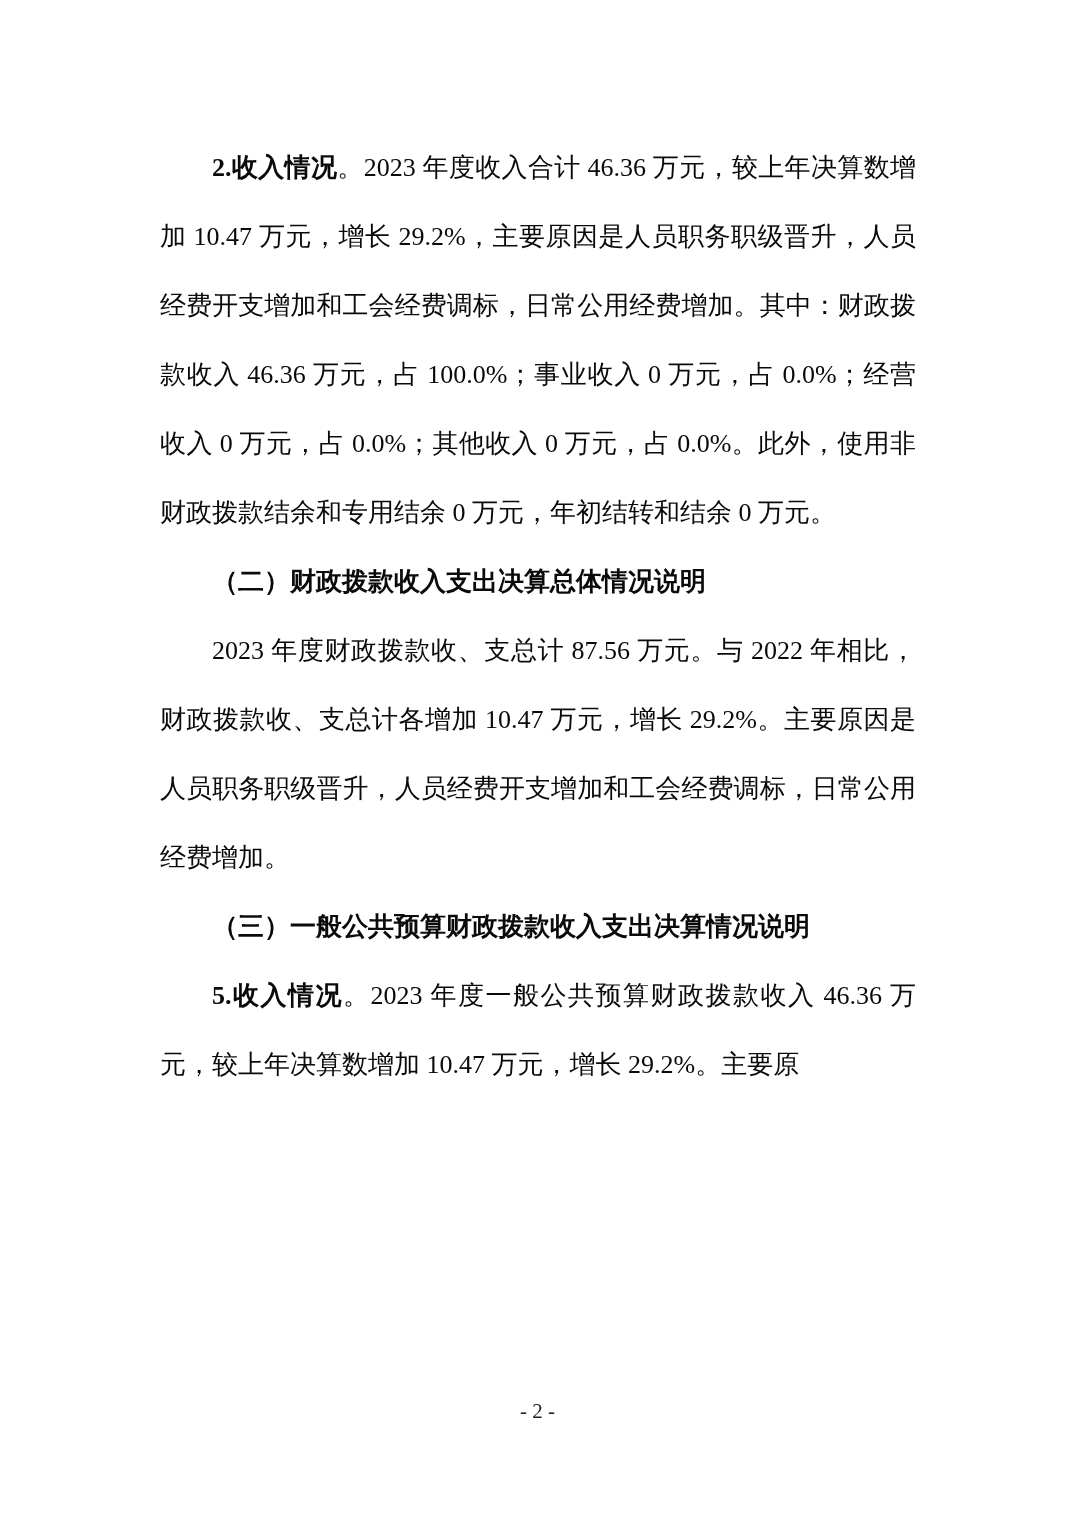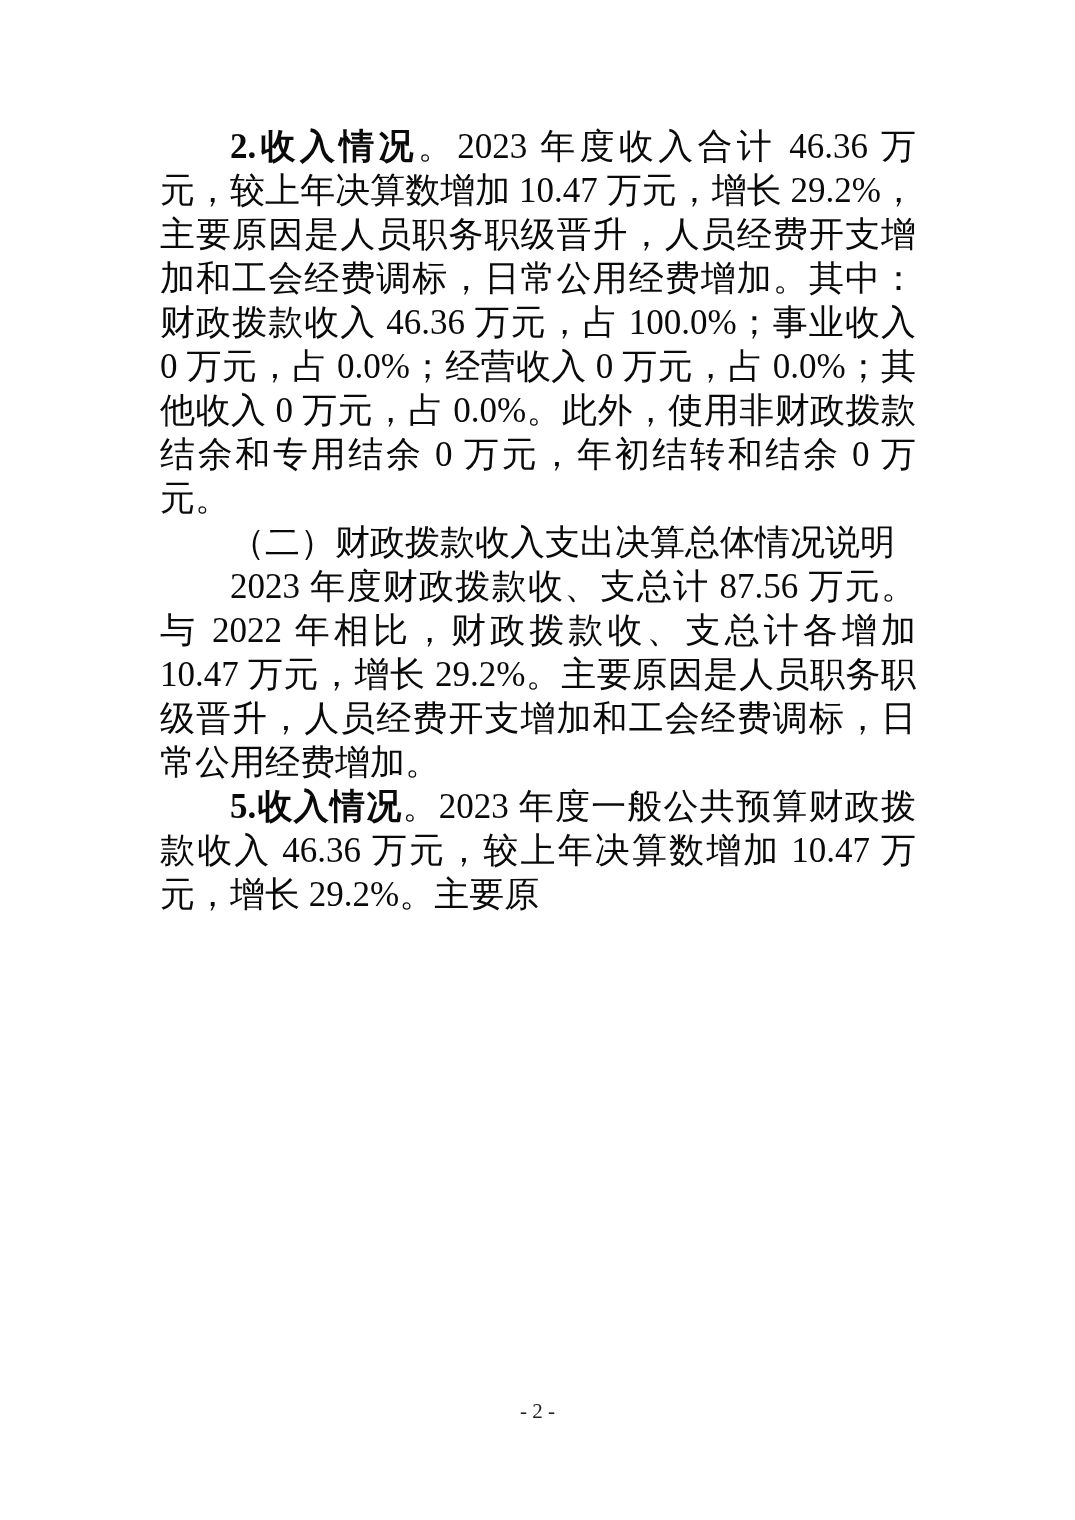--- a/index.html
+++ b/index.html
@@ -16,37 +16,37 @@
     color: #0a0a0a;
   }
   .page {
     position: absolute;
     inset: 0;
     background: #ffffff;
   }
   .textblock {
     position: absolute;
     left: 160px;
-    top: 125px;
+    top: 133px;
     width: 756px;
-    font-size: 35px;
-    line-height: 44px;
+    font-size: 26px;
+    line-height: 69px;
     text-align: justify;
     text-justify: inter-ideograph;
   }
   .textblock p {
     margin: 0;
     padding: 0;
     text-indent: 2em;
   }
   .lead-bold {
     font-weight: 700;
   }
   .heading {
-    font-weight: 400;
+    font-weight: 700;
   }
   .footer {
     position: absolute;
     top: 1396px;
     left: 0;
     width: 100%;
     text-align: center;
     font-size: 21px;
     line-height: 30px;
     color: #222222;
@@ -60,20 +60,21 @@
   <div class="textblock">
 
     <p><span class="lead-bold">2.收入情况</span><span>。2023 年度收入合计 46.36 万元，较上年决算数增加 10.47 万元，增长 29.2%，主要原因是人员职务职级晋升，人员经费开支增加和工会经费调标，日常公用经费增加。其中：财政拨款收入 46.36 万元，占 100.0%；事业收入 0 万元，占 0.0%；经营收入 0 万元，占 0.0%；其他收入 0 万元，占 0.0%。此外，使用非财政拨款结余和专用结余 0 万元，年初结转和结余 0 万元。</span></p>
 
 
 
     <p class="heading"><span>（二）财政拨款收入支出决算总体情况说明</span></p>
 
     <p><span>2023 年度财政拨款收、支总计 87.56 万元。与 2022 年相比，财政拨款收、支总计各增加 10.47 万元，增长 29.2%。主要原因是人员职务职级晋升，人员经费开支增加和工会经费调标，日常公用经费增加。</span></p>
 
+    <p class="heading"><span>（三）一般公共预算财政拨款收入支出决算情况说明</span></p>
 
     <p><span class="lead-bold">5.收入情况</span><span>。2023 年度一般公共预算财政拨款收入 46.36 万元，较上年决算数增加 10.47 万元，增长 29.2%。主要原</span></p>
 
   </div>
 
   <div class="footer">- 2 -</div>
 
 </div>
 
 </body></html>

